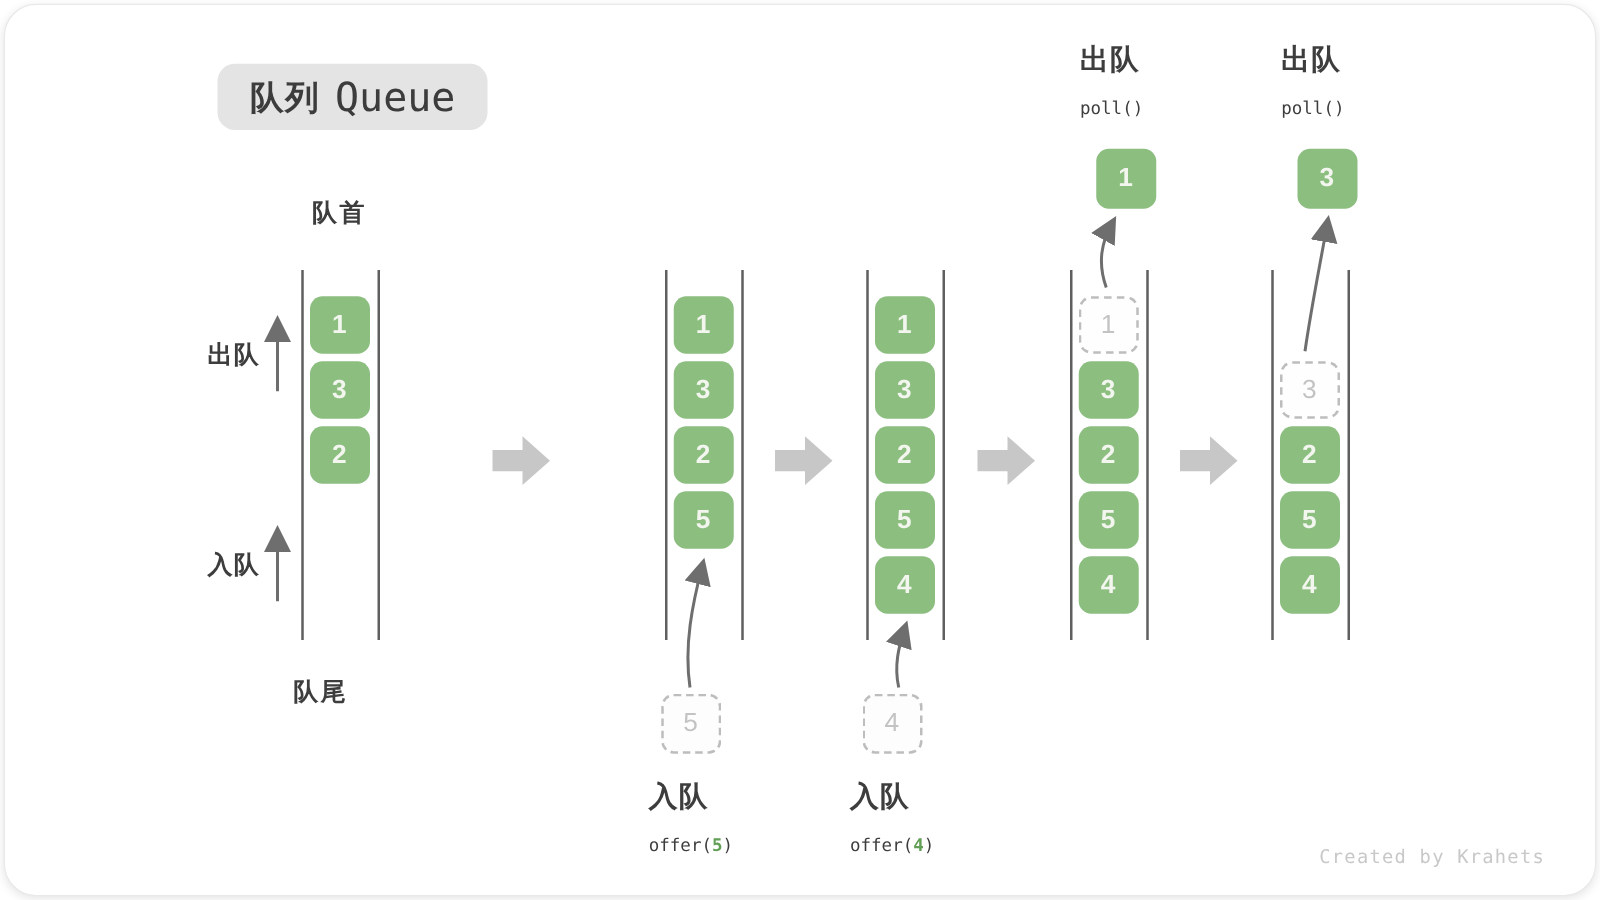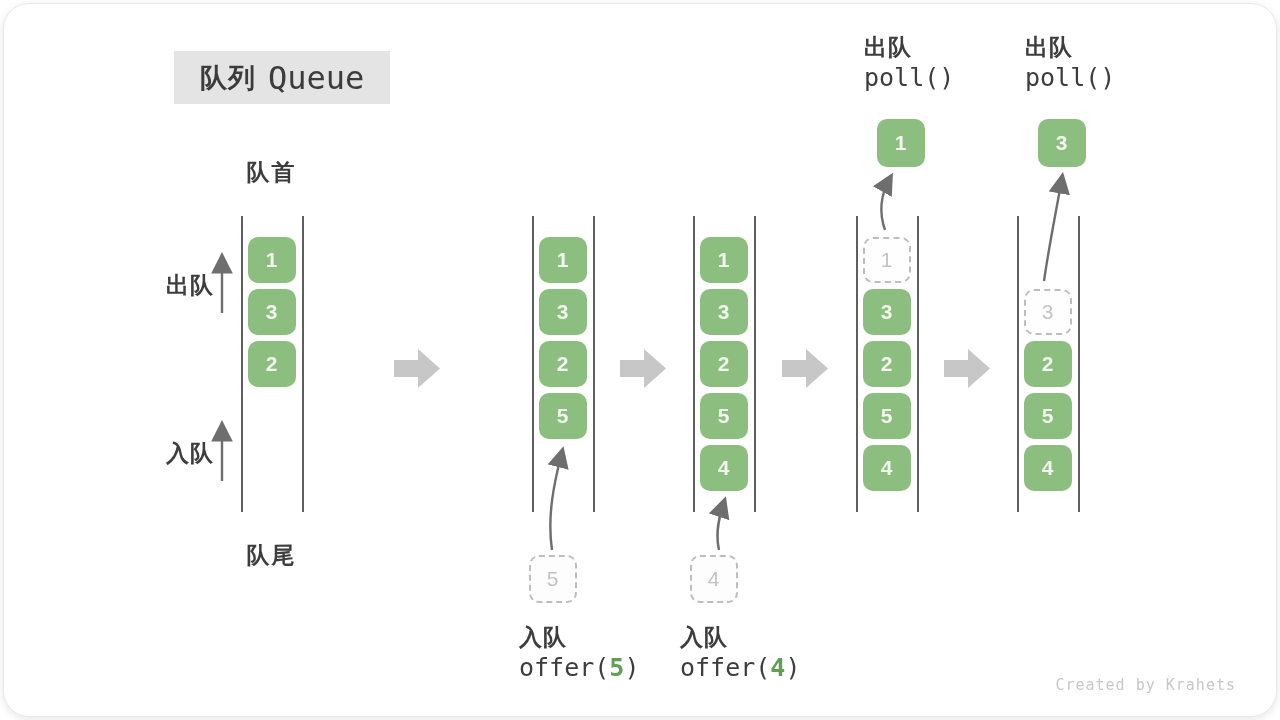--- a/index.html
+++ b/index.html
@@ -9,27 +9,27 @@
     -webkit-font-smoothing:antialiased;
   }
   .card {
     position:absolute; left:3px; top:3px; width:1272px; height:712px;
     background:#ffffff; border:1px solid #e9e9e9; border-radius:26px;
     box-shadow:0 2px 8px rgba(0,0,0,0.10); overflow:hidden;
   }
   .title-badge {
     position:absolute; left:170px; top:47px; height:53px;
     display:flex; align-items:center; gap:12px; padding:0 26px;
-    background:#e4e4e4; border-radius:0;
+    background:#e4e4e4; border-radius:14px;
   }
   .title-zh { font-size:27px; font-weight:bold; color:#3c3c3c; letter-spacing:1px; }
   .title-en { font-family:"DejaVu Sans Mono", monospace; font-size:32px; color:#3c3c3c; }
 
   .zh-label {
-    position:absolute; font-size:23px; font-weight:bold; color:#3d3d3d;
+    position:absolute; font-size:20px; font-weight:bold; color:#3d3d3d;
     letter-spacing:1px; white-space:nowrap;
   }
   .center61 { width:61px; text-align:center; letter-spacing:2px; }
 
   .wall { position:absolute; width:1.6px; background:#5f5f5f; }
 
   .cell {
     position:absolute; width:48px; height:46px; box-sizing:border-box;
     background:#8CBE80; border-radius:10px; color:#f2f6ee;
     font-size:21px; font-weight:bold;
@@ -46,22 +46,22 @@
   }
   .popbox {
     position:absolute; width:48px; height:48px;
     background:#8CBE80; border-radius:10px; color:#f2f6ee;
     font-size:21px; font-weight:bold;
     display:flex; align-items:center; justify-content:center;
   }
   .op-label { position:absolute; white-space:nowrap; }
   .op-zh { font-size:23px; font-weight:bold; color:#3d3d3d; letter-spacing:1px; }
   .op-code {
-    font-family:"DejaVu Sans Mono", monospace; font-size:25px; color:#3d3d3d;
-    margin-top:0;
+    font-family:"DejaVu Sans Mono", monospace; font-size:14px; color:#3d3d3d;
+    margin-top:16px;
   }
   .op-arg { color:#61A054; font-weight:bold; }
 
   .overlay { position:absolute; left:0; top:0; pointer-events:none; }
   .thin { fill:none; stroke:#6e6e6e; stroke-width:2.4px; }
   .block { fill:#c7c7c7; }
 
   .watermark {
     position:absolute; right:40px; bottom:22px;
     font-family:"DejaVu Sans Mono", monospace; font-size:15px;
@@ -72,21 +72,21 @@
 <body>
 
 <div class="card">
 
   <div class="title-badge">
     <span class="title-zh">队列</span>
     <span class="title-en">Queue</span>
   </div>
 
   <div class="zh-label center61" style="left:237px; top:153px;">队首</div>
-  <div class="zh-label center61" style="left:237px; top:536px;">队尾</div>
+  <div class="zh-label center61" style="left:222px; top:536px;">队尾</div>
   <div class="zh-label" style="left:162px; top:266px;">出队</div>
   <div class="zh-label" style="left:162px; top:434px;">入队</div>
 
   <svg class="overlay" width="1280" height="720">
     <defs>
       <marker id="ah" markerWidth="10" markerHeight="10" refX="6.5" refY="4.5" orient="auto">
         <path d="M0,0 L9,4.5 L0,9 z" fill="#6e6e6e"></path>
       </marker>
     </defs>
     <path class="thin" marker-end="url(#ah)" d="M218,309 L218,254"></path>

